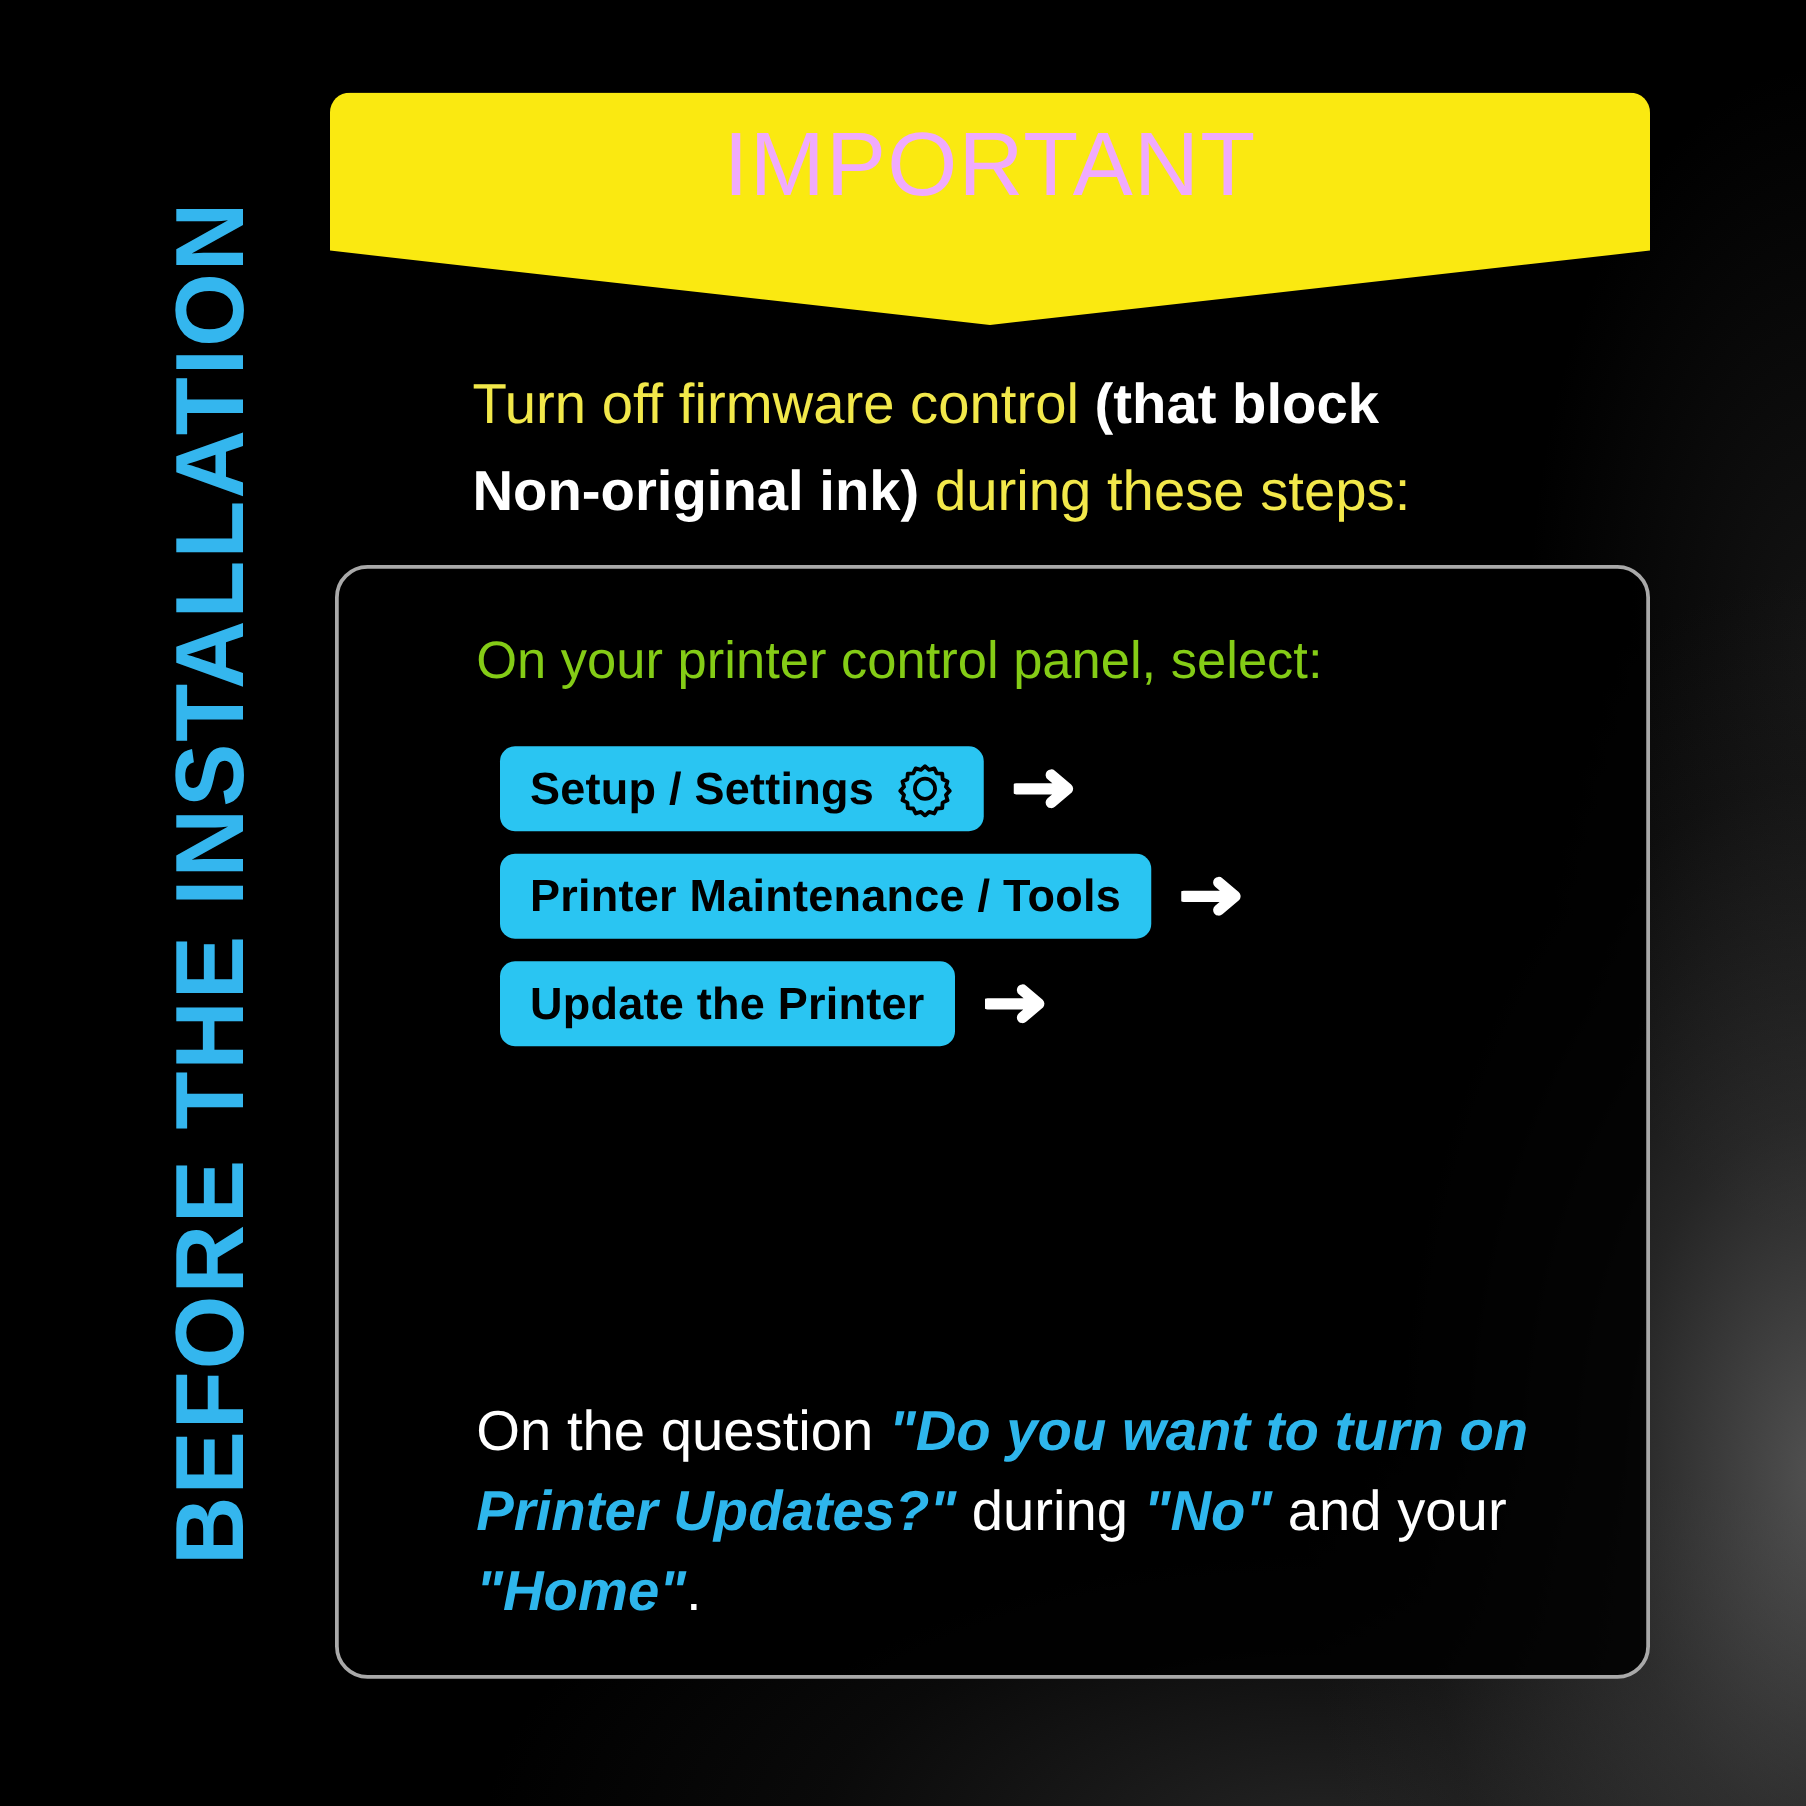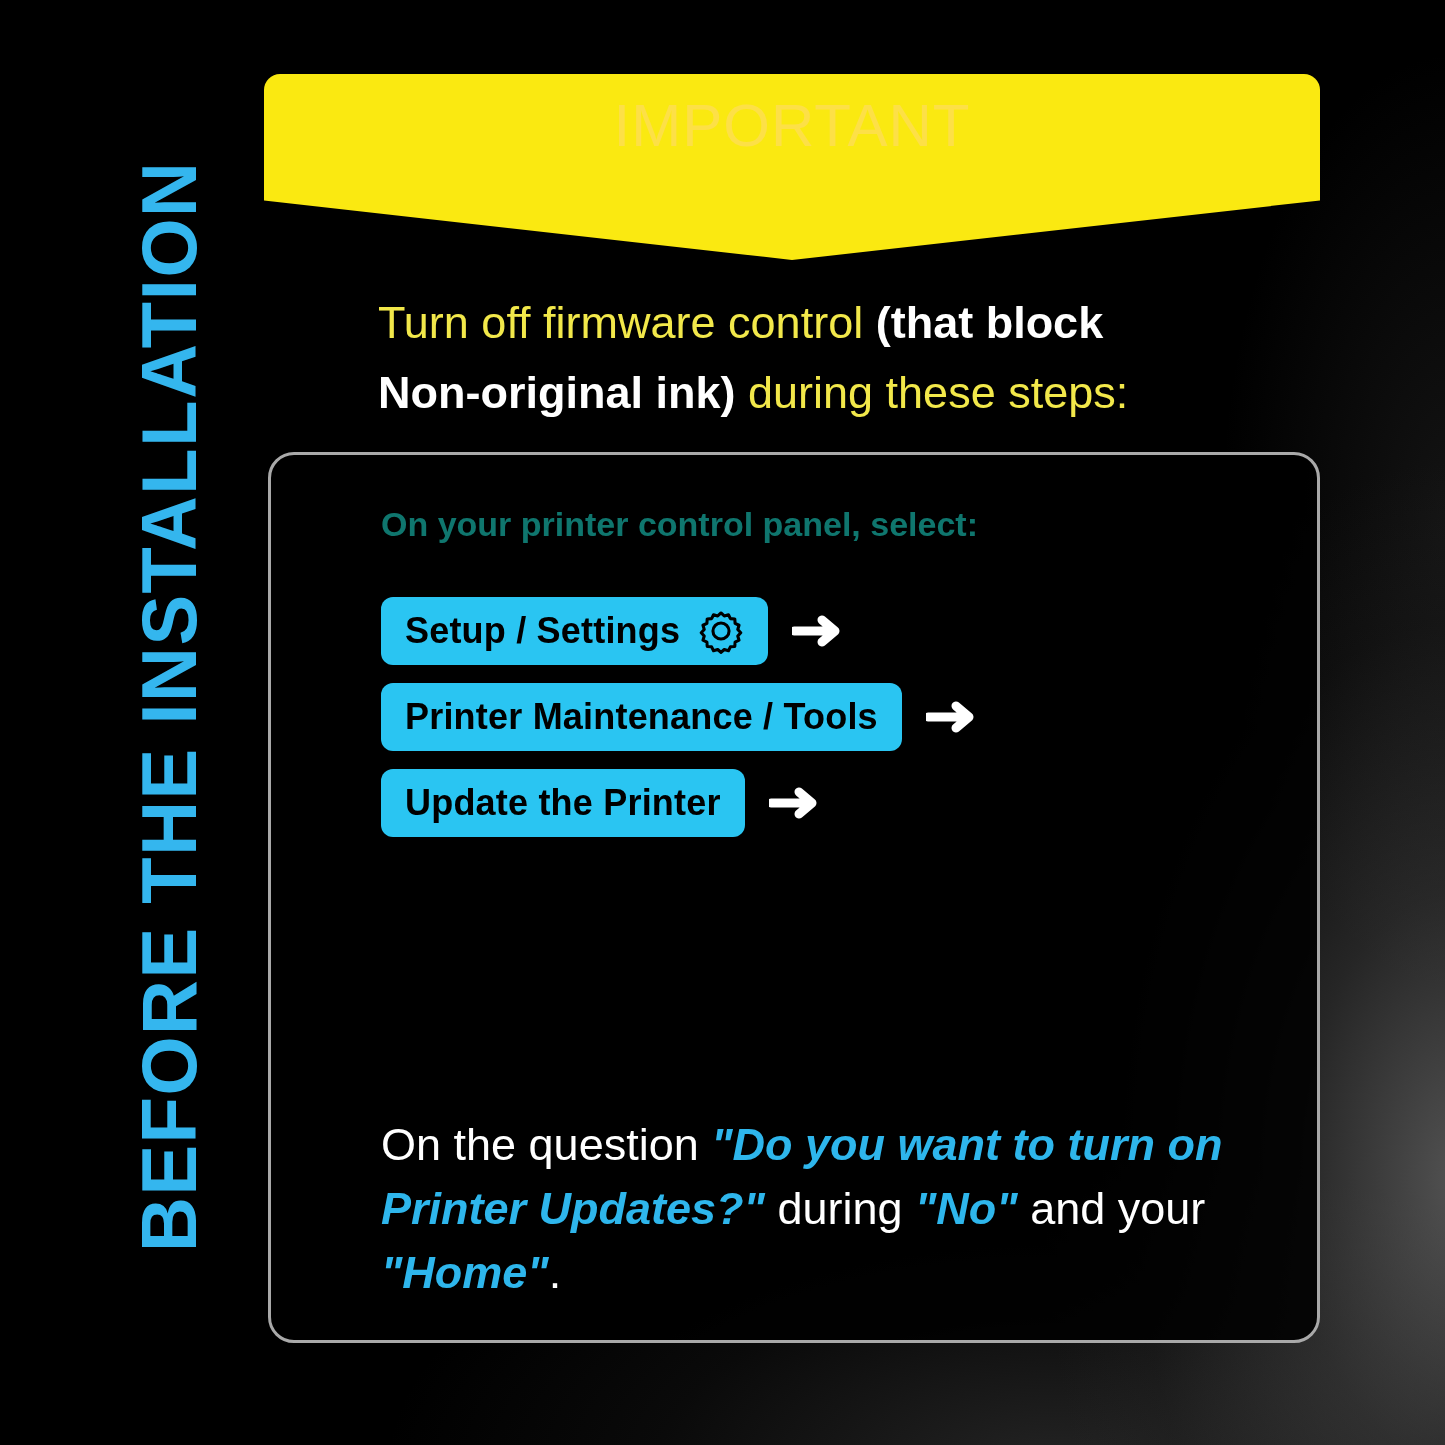--- a/index.html
+++ b/index.html
@@ -75,23 +75,23 @@
     -webkit-clip-path: polygon(0 0, 100% 0, 100% 68%, 50% 100%, 0 68%);
     clip-path: polygon(0 0, 100% 0, 100% 68%, 50% 100%, 0 68%);
   }
   #banner .label {
     position: absolute;
     left: 0; right: 0;
     top: 22px;
     text-align: center;
     font-family: "Liberation Sans", sans-serif;
     font-weight: normal;
-    font-size: 60px;
+    font-size: 72px;
     letter-spacing: 1px;
-    color: #fde047;
+    color: #f0abfc;
     line-height: 1;
   }
 
   
   #headline {
     position: absolute;
     left: 378px;
     top: 288px;
     width: 800px;
     font-size: 45px;
@@ -115,39 +115,40 @@
     border: 3px solid #A9A9A9;
     border-radius: 26px;
     background: rgba(0,0,0,0.88);
     box-sizing: border-box;
   }
 
   #panel-heading {
     position: absolute;
     left: 110px;
     top: 52px;
-    font-size: 34px;
-    color: #0f766e;
-    font-weight: bold;
+    font-size: 42px;
+    color: #84cc16;
+    font-weight: normal;
     line-height: 1;
     white-space: nowrap;
   }
 
   
   #steps {
     position: absolute;
     left: 110px;
     top: 142px;
     width: 920px;
   }
   .step-row {
     display: flex;
     align-items: center;
     margin-bottom: 18px;
     height: 68px;
+    margin-left: 19px;
   }
   .chip {
     background: #2AC5F2;
     border-radius: 12px;
     height: 68px;
     display: flex;
     align-items: center;
     padding: 0 24px;
     box-sizing: border-box;
   }

